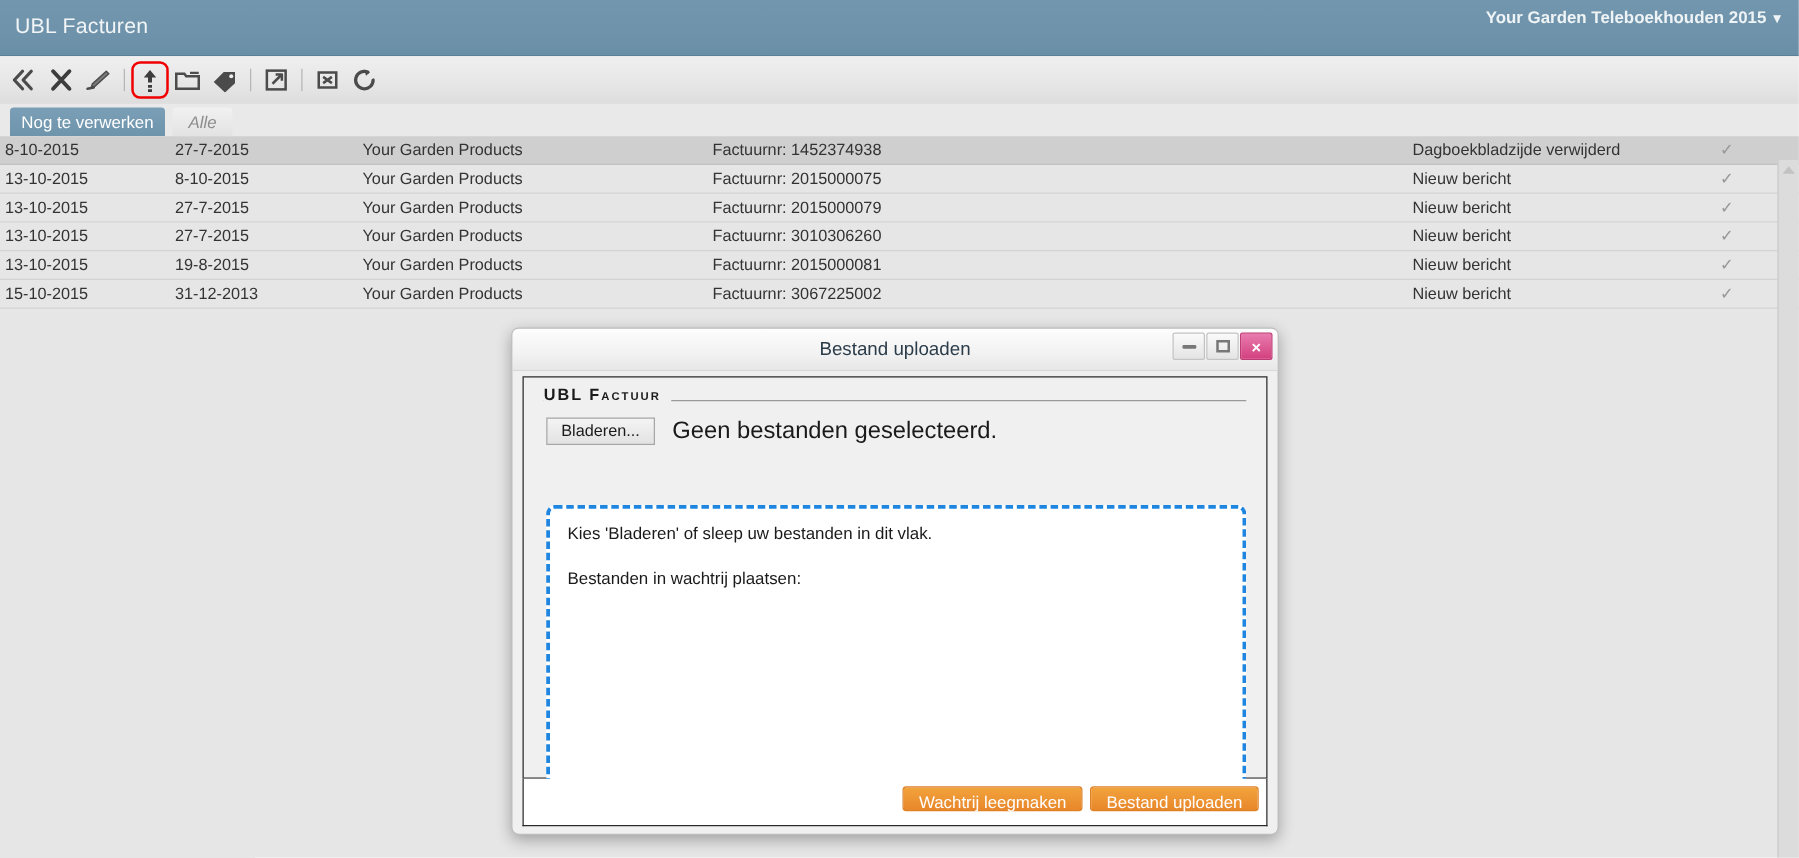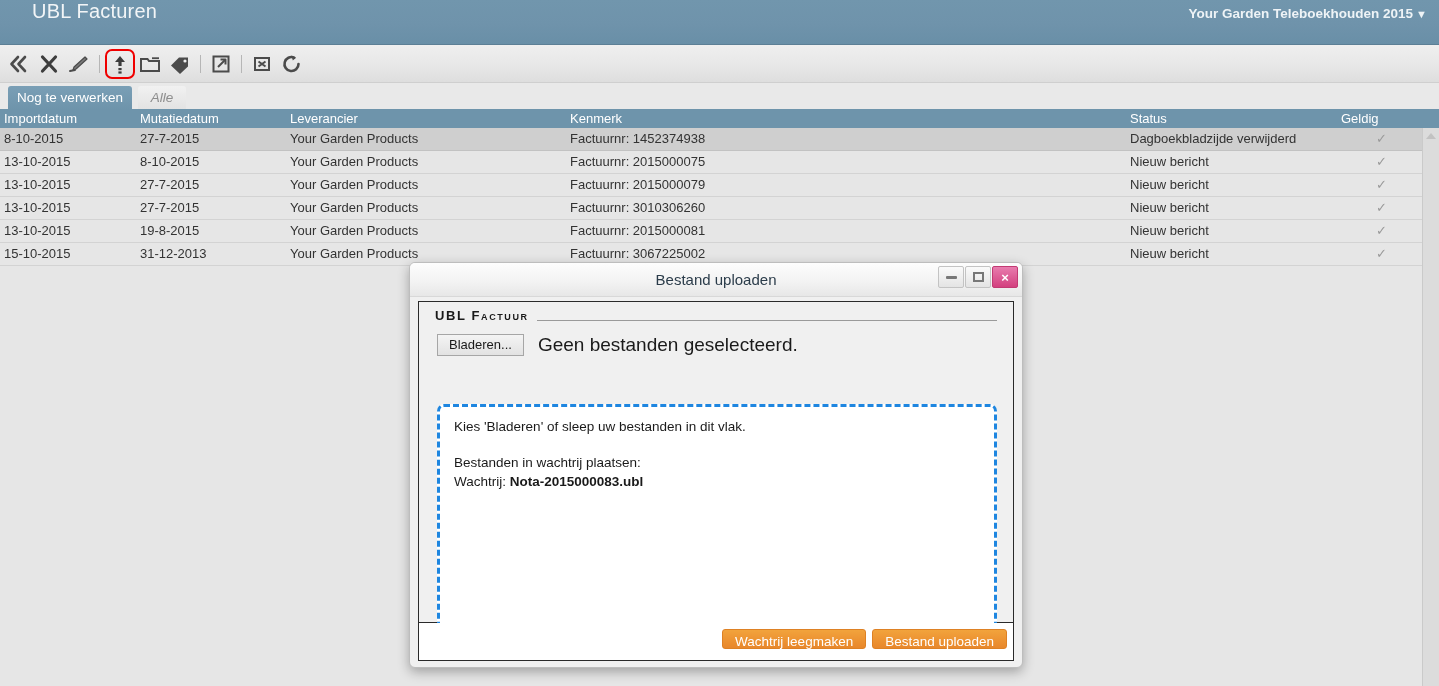--- a/index.html
+++ b/index.html
@@ -16,25 +16,24 @@
   .app-header {
     position: absolute;
     left: 0; top: 0;
     width: 1439px; height: 45px;
     background: linear-gradient(to bottom, #7196ad 0%, #6f93ab 55%, #698fa7 100%);
     border-bottom: 1px solid #5c7f95;
     box-sizing: border-box;
   }
   .app-title {
     position: absolute;
-    left: 12px; top: 0;
-    font-size: 20px;
+    left: 12px; top: 11px;
+    font-size: 17px;
     color: #f2f5f7;
     letter-spacing: .2px;
-    margin-left: 20px;
   }
   .company-menu {
     position: absolute;
     right: 12px; top: 6px;
     font-size: 13.5px;
     font-weight: bold;
     color: #eef3f6;
     cursor: pointer;
     white-space: nowrap;
   }
@@ -430,28 +429,20 @@
   </div>
 </div>
 
 <div class="tabbar">
   <div class="tab active">Nog te verwerken</div>
   <div class="tab inactive">Alle</div>
 </div>
 
 <div class="grid">
 
-  <div class="grid-head">
-    <div class="cell" style="left:4px;">Importdatum</div>
-    <div class="cell" style="left:140px;">Mutatiedatum</div>
-    <div class="cell" style="left:290px;">Leverancier</div>
-    <div class="cell" style="left:570px;">Kenmerk</div>
-    <div class="cell" style="left:1130px;">Status</div>
-    <div class="cell" style="left:1341px;">Geldig</div>
-  </div>
 
   <div class="grid-body">
 
     <div class="row selected">
       <div class="cell" style="left:4px;">8-10-2015</div>
       <div class="cell" style="left:140px;">27-7-2015</div>
       <div class="cell" style="left:290px;">Your Garden Products</div>
       <div class="cell" style="left:570px;">Factuurnr: 1452374938</div>
       <div class="cell" style="left:1130px;">Dagboekbladzijde verwijderd</div>
       <div class="cell check" style="left:1376px;">✓</div>
@@ -533,24 +524,20 @@
     <div class="browse-row">
       <div class="browse-btn">Bladeren...</div>
       <div class="no-file-label">Geen bestanden geselecteerd.</div>
     </div>
 
     <div class="dropzone">
       <div class="dz-text">
         <div>Kies 'Bladeren' of sleep uw bestanden in dit vlak.</div>
         <div class="blank">&nbsp;</div>
         <div>Bestanden in wachtrij plaatsen:</div>
-        <div>
-          <span>Wachtrij:</span>
-          <b>Nota-2015000083.ubl</b>
-        </div>
       </div>
     </div>
   </div>
 
   <div class="dlg-footer">
     <div class="footer-btns">
       <div class="orange-btn">Wachtrij leegmaken</div>
       <div class="orange-btn">Bestand uploaden</div>
     </div>
   </div>

